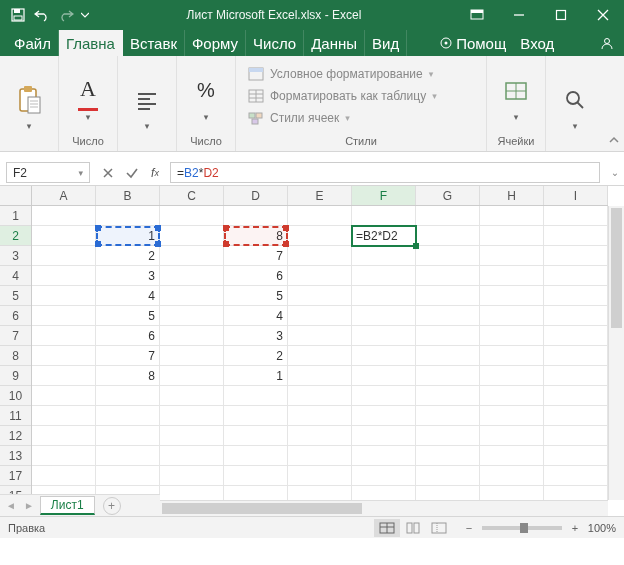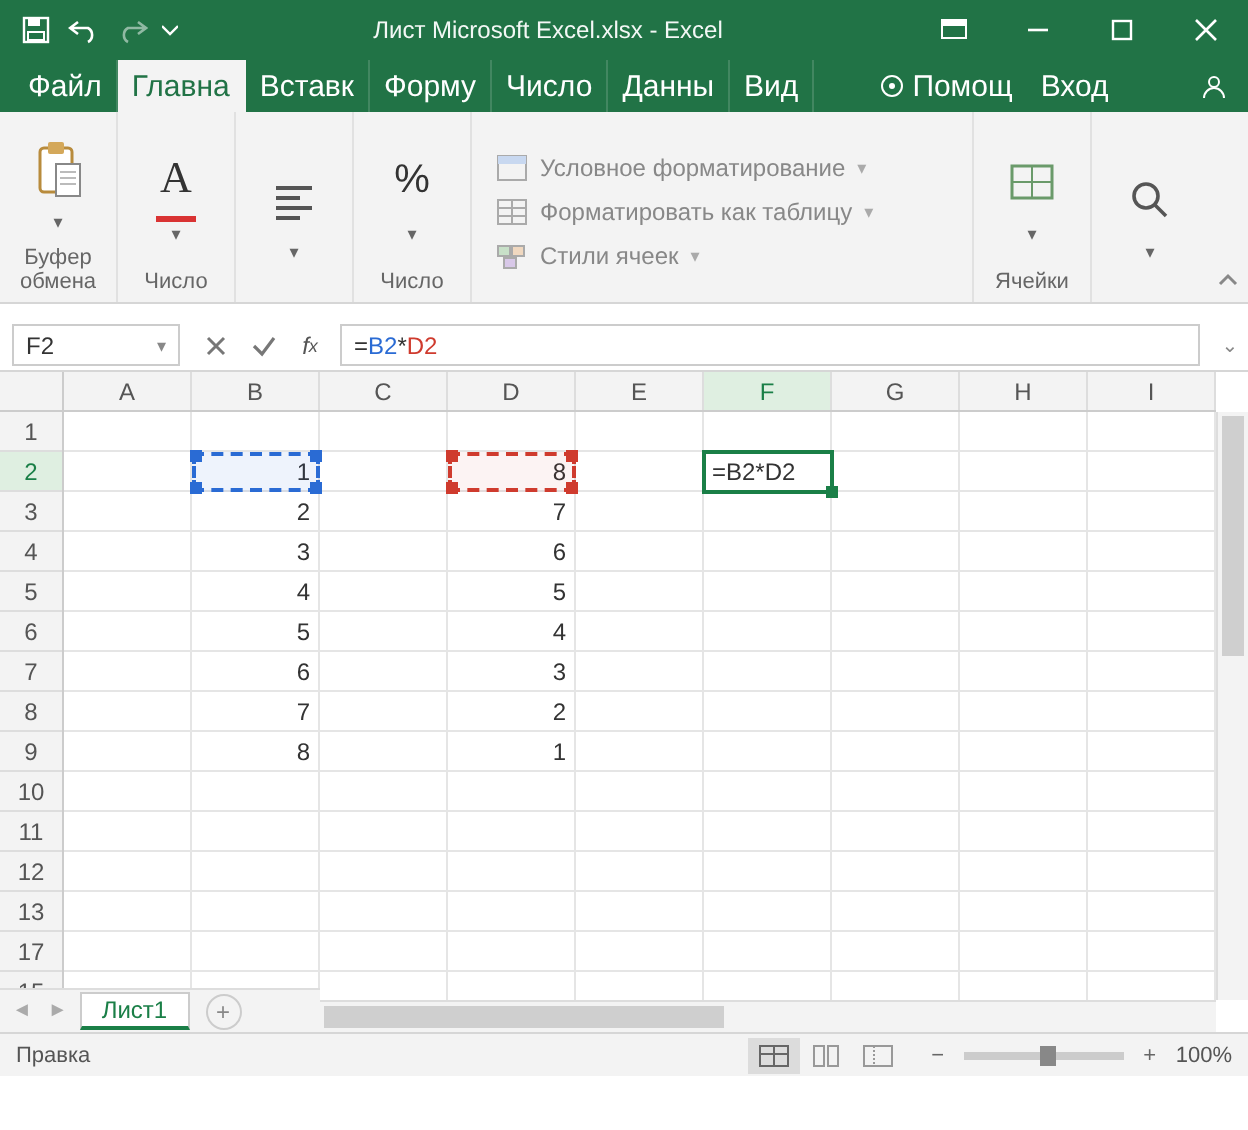--- a/index.html
+++ b/index.html
@@ -181,22 +181,20 @@
               <rect x="8" y="1" width="8" height="6" rx="1" fill="#d4a85a"></rect>
               <rect x="12" y="12" width="12" height="16" fill="#fff" stroke="#888"></rect>
               <line x1="14" y1="16" x2="22" y2="16" stroke="#bbb"></line>
               <line x1="14" y1="19" x2="22" y2="19" stroke="#bbb"></line>
               <line x1="14" y1="22" x2="22" y2="22" stroke="#bbb"></line>
             </svg>
         </div>
         <div class="caret">▾</div>
       </div>
     </div>
-    <div class="group-label" style="white-space:pre">Буфер
-обмена</div>
   </div>
 
   <div class="group">
     <div class="group-body">
       <div class="big-btn">
         <div class="icon-slot" style="font-size:22px; font-family:'Times New Roman',serif; color:#333; border-bottom:3px solid #d93333; padding:0 2px">А</div>
         <div class="caret">▾</div>
       </div>
     </div>
     <div class="group-label">Число</div>
@@ -253,20 +251,21 @@
           <svg width="16" height="14">
               <rect x="1" y="2" width="6" height="5" fill="#c8e0c8" stroke="#aaa"></rect>
               <rect x="8" y="2" width="6" height="5" fill="#f0d8c0" stroke="#aaa"></rect>
               <rect x="4" y="8" width="6" height="5" fill="#d8c8e8" stroke="#aaa"></rect>
             </svg>
           <span>Стили ячеек</span>
           <span style="font-size:9px;color:#aaa">▾</span>
         </div>
       </div>
     </div>
+    <div class="group-label">Стили</div>
   </div>
 
   <div class="group">
     <div class="group-body">
       <div class="big-btn">
         <div class="icon-slot">
           <svg width="24" height="24">
               <rect x="2" y="4" width="20" height="16" fill="none" stroke="#6a9a6a" stroke-width="1.5"></rect>
               <line x1="2" y1="12" x2="22" y2="12" stroke="#6a9a6a"></line>
               <line x1="12" y1="4" x2="12" y2="20" stroke="#6a9a6a"></line>

